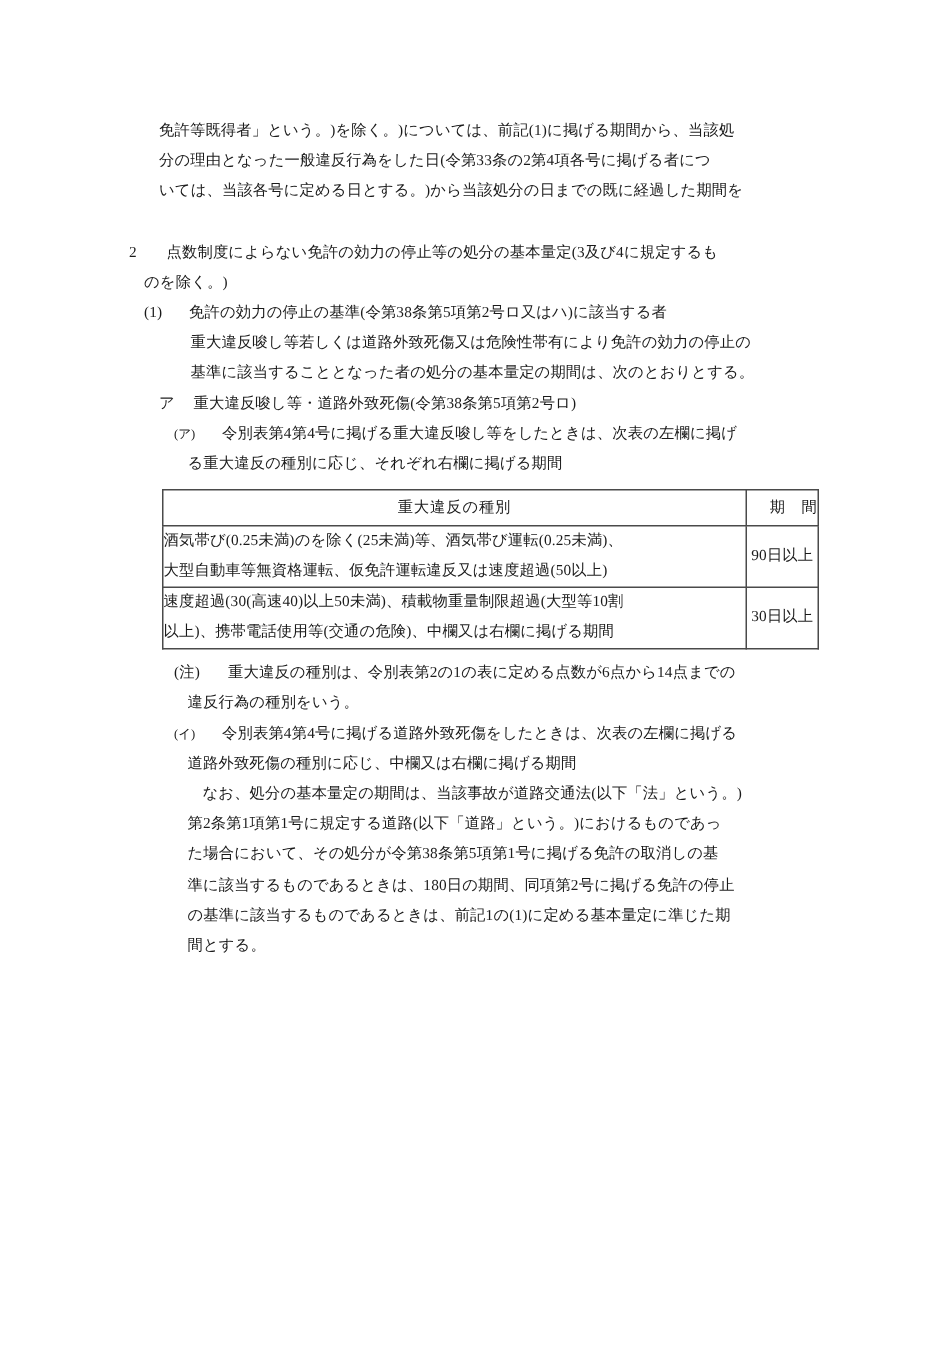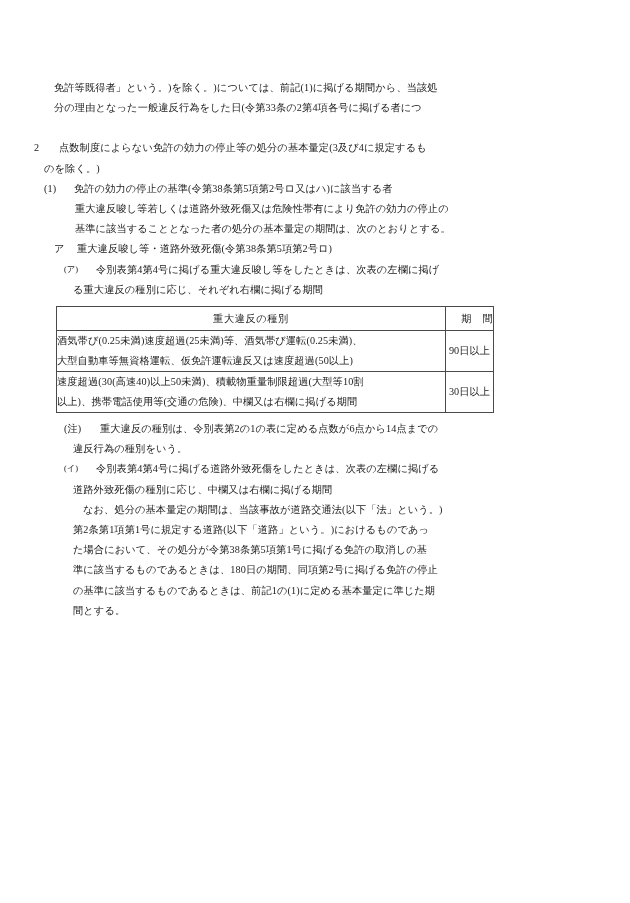--- a/index.html
+++ b/index.html
@@ -12,21 +12,21 @@
     height: 903px;
     font-family: "Liberation Serif", "DejaVu Serif", serif;
     color: #1a1a1a;
     -webkit-font-smoothing: antialiased;
   }
   .page {
     position: relative;
     width: 630px;
     height: 682px;
     box-sizing: border-box;
-    padding: 78px 70px 0 34px;
+    padding: 78px 70px 0 86px;
   }
   .doc {
     font-size: 10.2px;
     line-height: 20.2px;
     letter-spacing: 0.12px;
     text-align: justify;
     text-justify: inter-character;
   }
   
   .para {
@@ -116,20 +116,21 @@
 </style>
 </head>
 <body>
 
 <div class="page">
   <div class="doc">
 
     <div class="para lvl-2">
       <div>免許等既得者」という。)を除く。)については、前記(1)に掲げる期間から、当該処</div>
       <div>分の理由となった一般違反行為をした日(令第33条の2第4項各号に掲げる者につ</div>
+      <div>いては、当該各号に定める日とする。)から当該処分の日までの既に経過した期間を</div>
     </div>
 
     <div class="row gap-1 lvl-0">
       <div class="marker m-num">2</div>
       <div class="body-txt">
         <div>点数制度によらない免許の効力の停止等の処分の基本量定(3及び4に規定するも</div>
       </div>
     </div>
     <div class="para lvl-1">
       <div>のを除く。)</div>
@@ -168,21 +169,21 @@
         </colgroup>
         <thead>
           <tr>
             <th class="head-kind">重大違反の種別</th>
             <th class="head-term">期　間</th>
           </tr>
         </thead>
         <tbody>
           <tr>
             <td class="cell-kind">
-              <div>酒気帯び(0.25未満)速度超過(25未満)等、酒気帯び運転(0.25未満)、</div>
+              <div>酒気帯び(0.25未満)のを除く(25未満)等、酒気帯び運転(0.25未満)、</div>
               <div>大型自動車等無資格運転、仮免許運転違反又は速度超過(50以上)</div>
             </td>
             <td class="cell-term nowrapcell">90日以上</td>
           </tr>
           <tr>
             <td class="cell-kind">
               <div>速度超過(30(高速40)以上50未満)、積載物重量制限超過(大型等10割</div>
               <div>以上)、携帯電話使用等(交通の危険)、中欄又は右欄に掲げる期間</div>
             </td>
             <td class="cell-term nowrapcell">30日以上</td>

